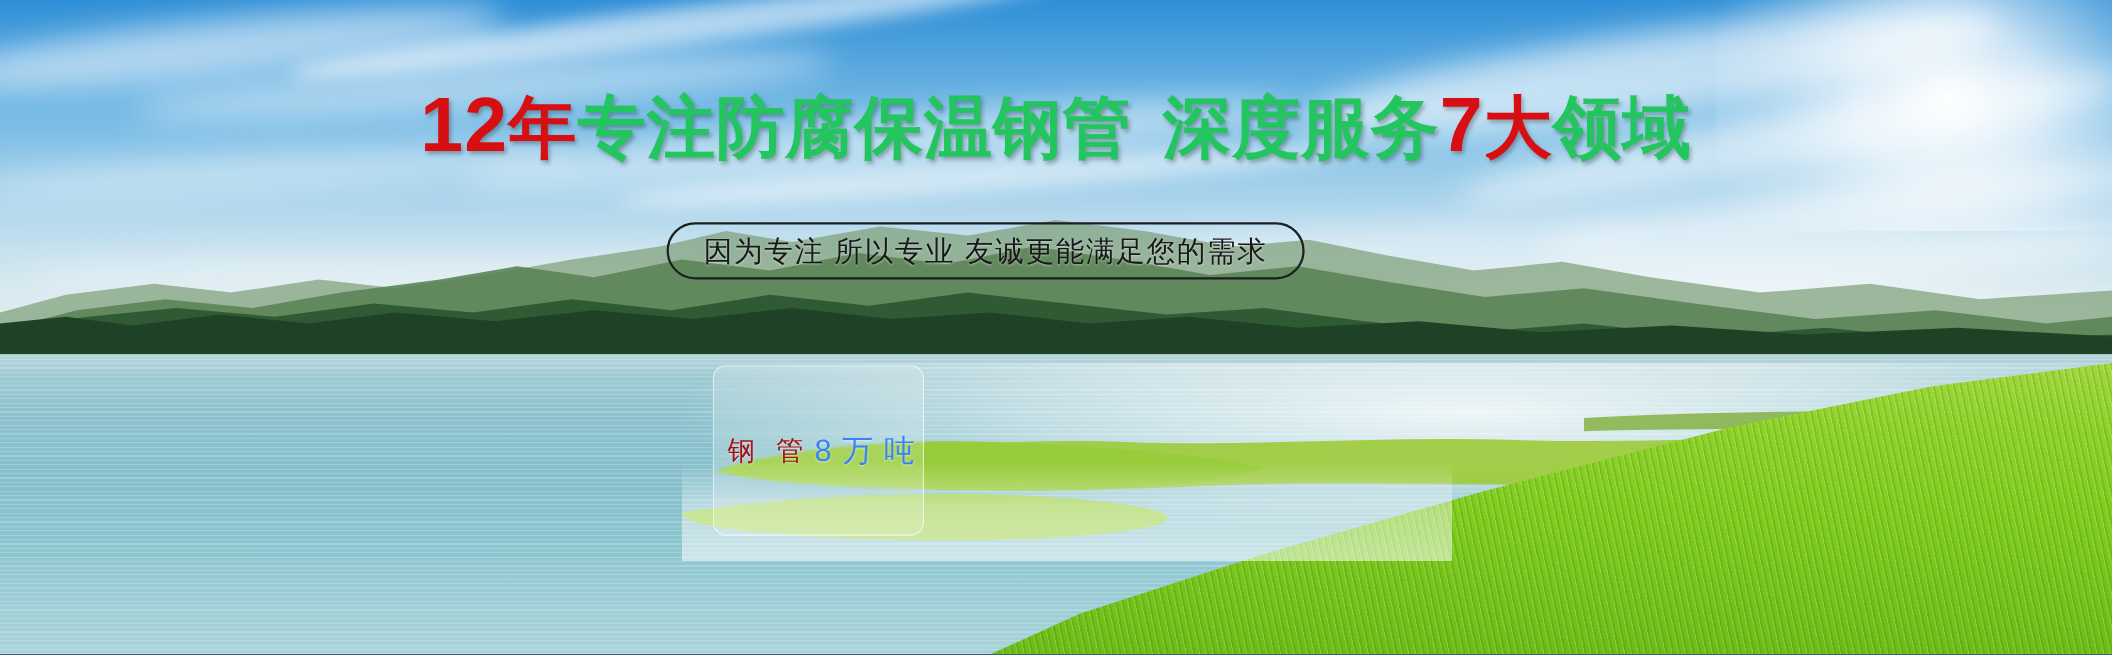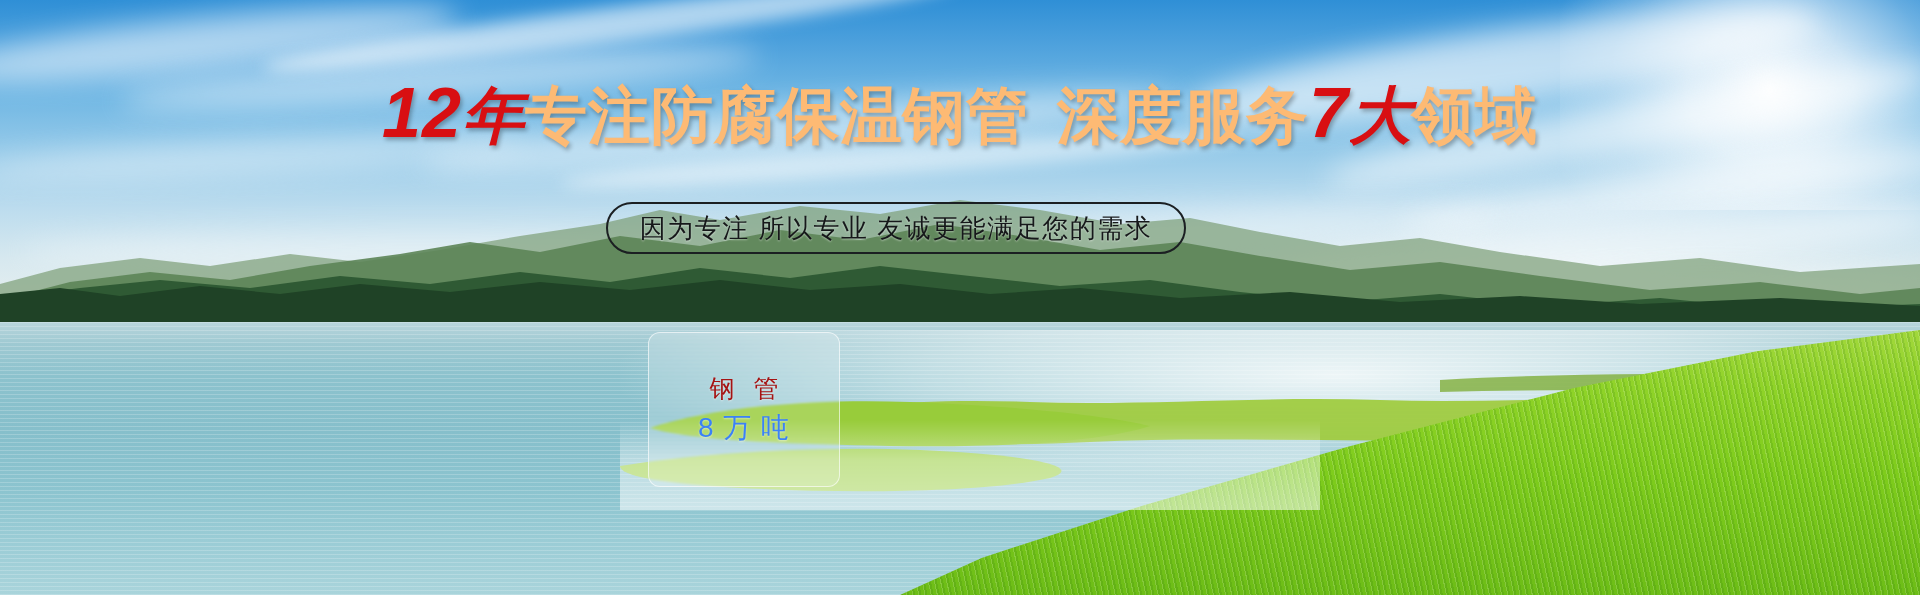--- a/index.html
+++ b/index.html
@@ -101,22 +101,22 @@
   .headline {
     position:absolute;
     left:0; top:78px; width:1920px;
     text-align:center;
     font-size:62px; font-weight:bold;
     letter-spacing:1px;
     line-height:1;
     white-space:nowrap;
     text-shadow:2px 3px 4px rgba(0,0,0,.28);
   }
-  .hl-dark { color:#fdba74; }
-  .hl-red  { color:#d80f12;font-style:italic; }
+  .hl-dark { color:#22c55e; }
+  .hl-red  { color:#d80f12; }
   .hl-num  { font-size:70px; }
   .hl-gap  { display:inline-block; width:28px; }
 
   .pill {
     position:absolute;
     left:606px; top:202px;
     width:580px; height:52px;
     border:2px solid #1b1f22;
     border-radius:26px;
     display:flex; align-items:center; justify-content:center;
@@ -135,21 +135,21 @@
     gap:28px;
   }
   .card {
     width:192px; height:155px;
     border:1px solid rgba(255,255,255,.62);
     border-top-left-radius:12px;
     border-top-right-radius:12px;
     border-bottom-left-radius:12px;
     border-bottom-right-radius:12px;
     background:rgba(255,255,255,.17);
-    display:flex; flex-direction:column;
+    display:flex; flex-direction:row;
     align-items:center; justify-content:center;
     gap:4px;
     backdrop-filter:blur(1px);
   }
   .card-title {
     color:#a51313;
     font-size:25px;
     letter-spacing:6px;
     text-indent:6px;
     text-shadow:0 1px 2px rgba(255,255,255,.5);

